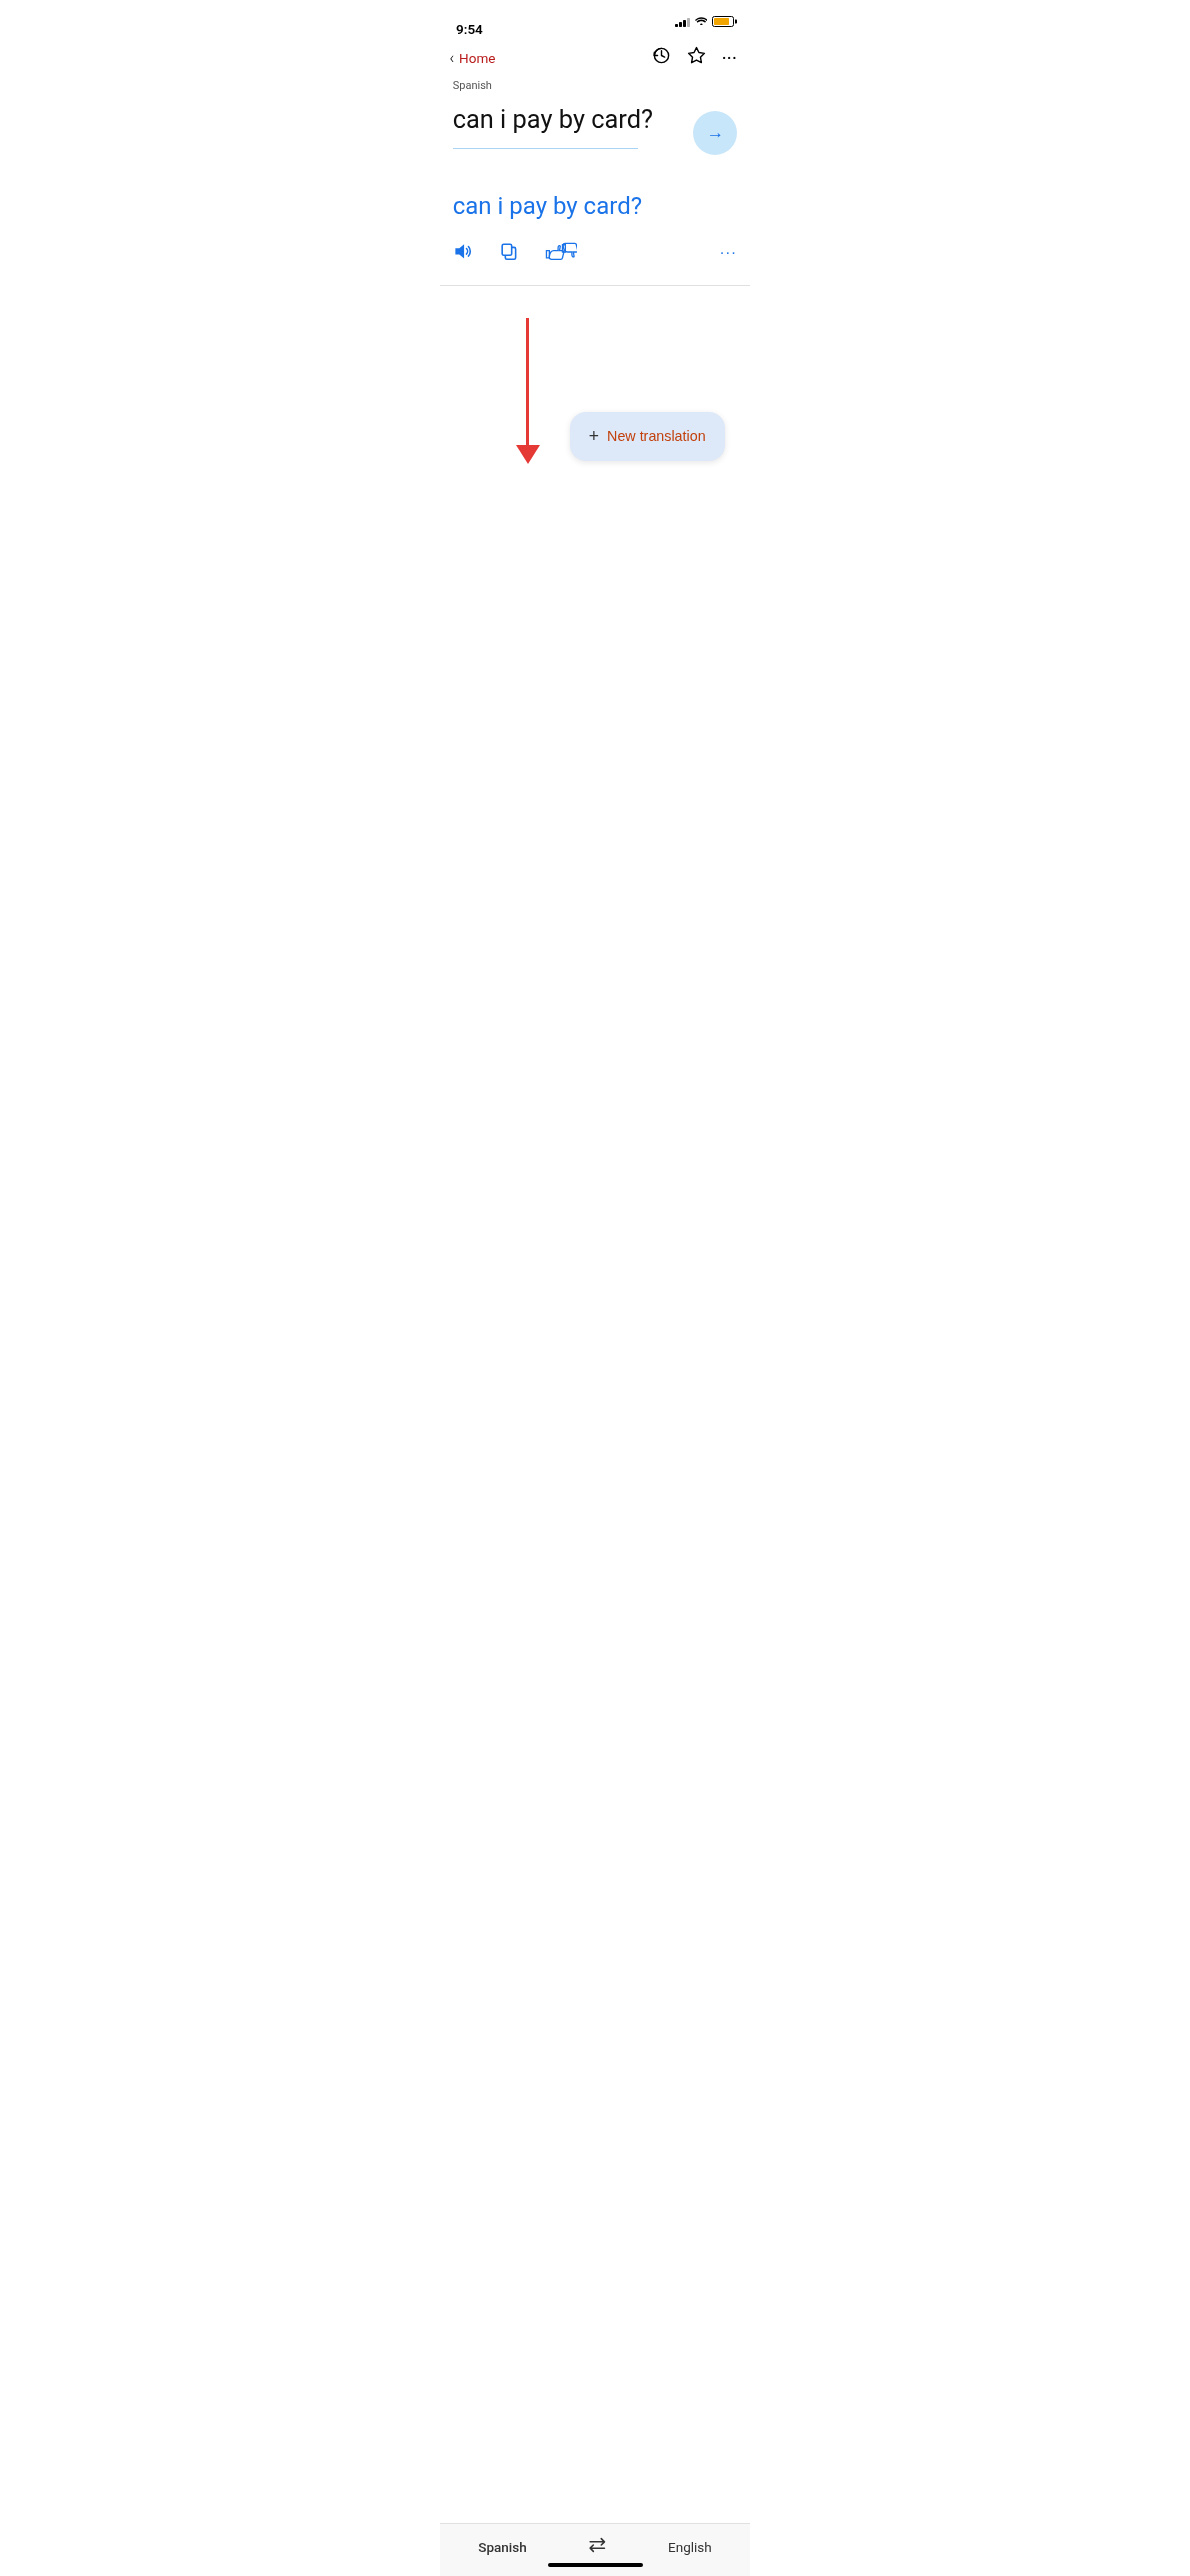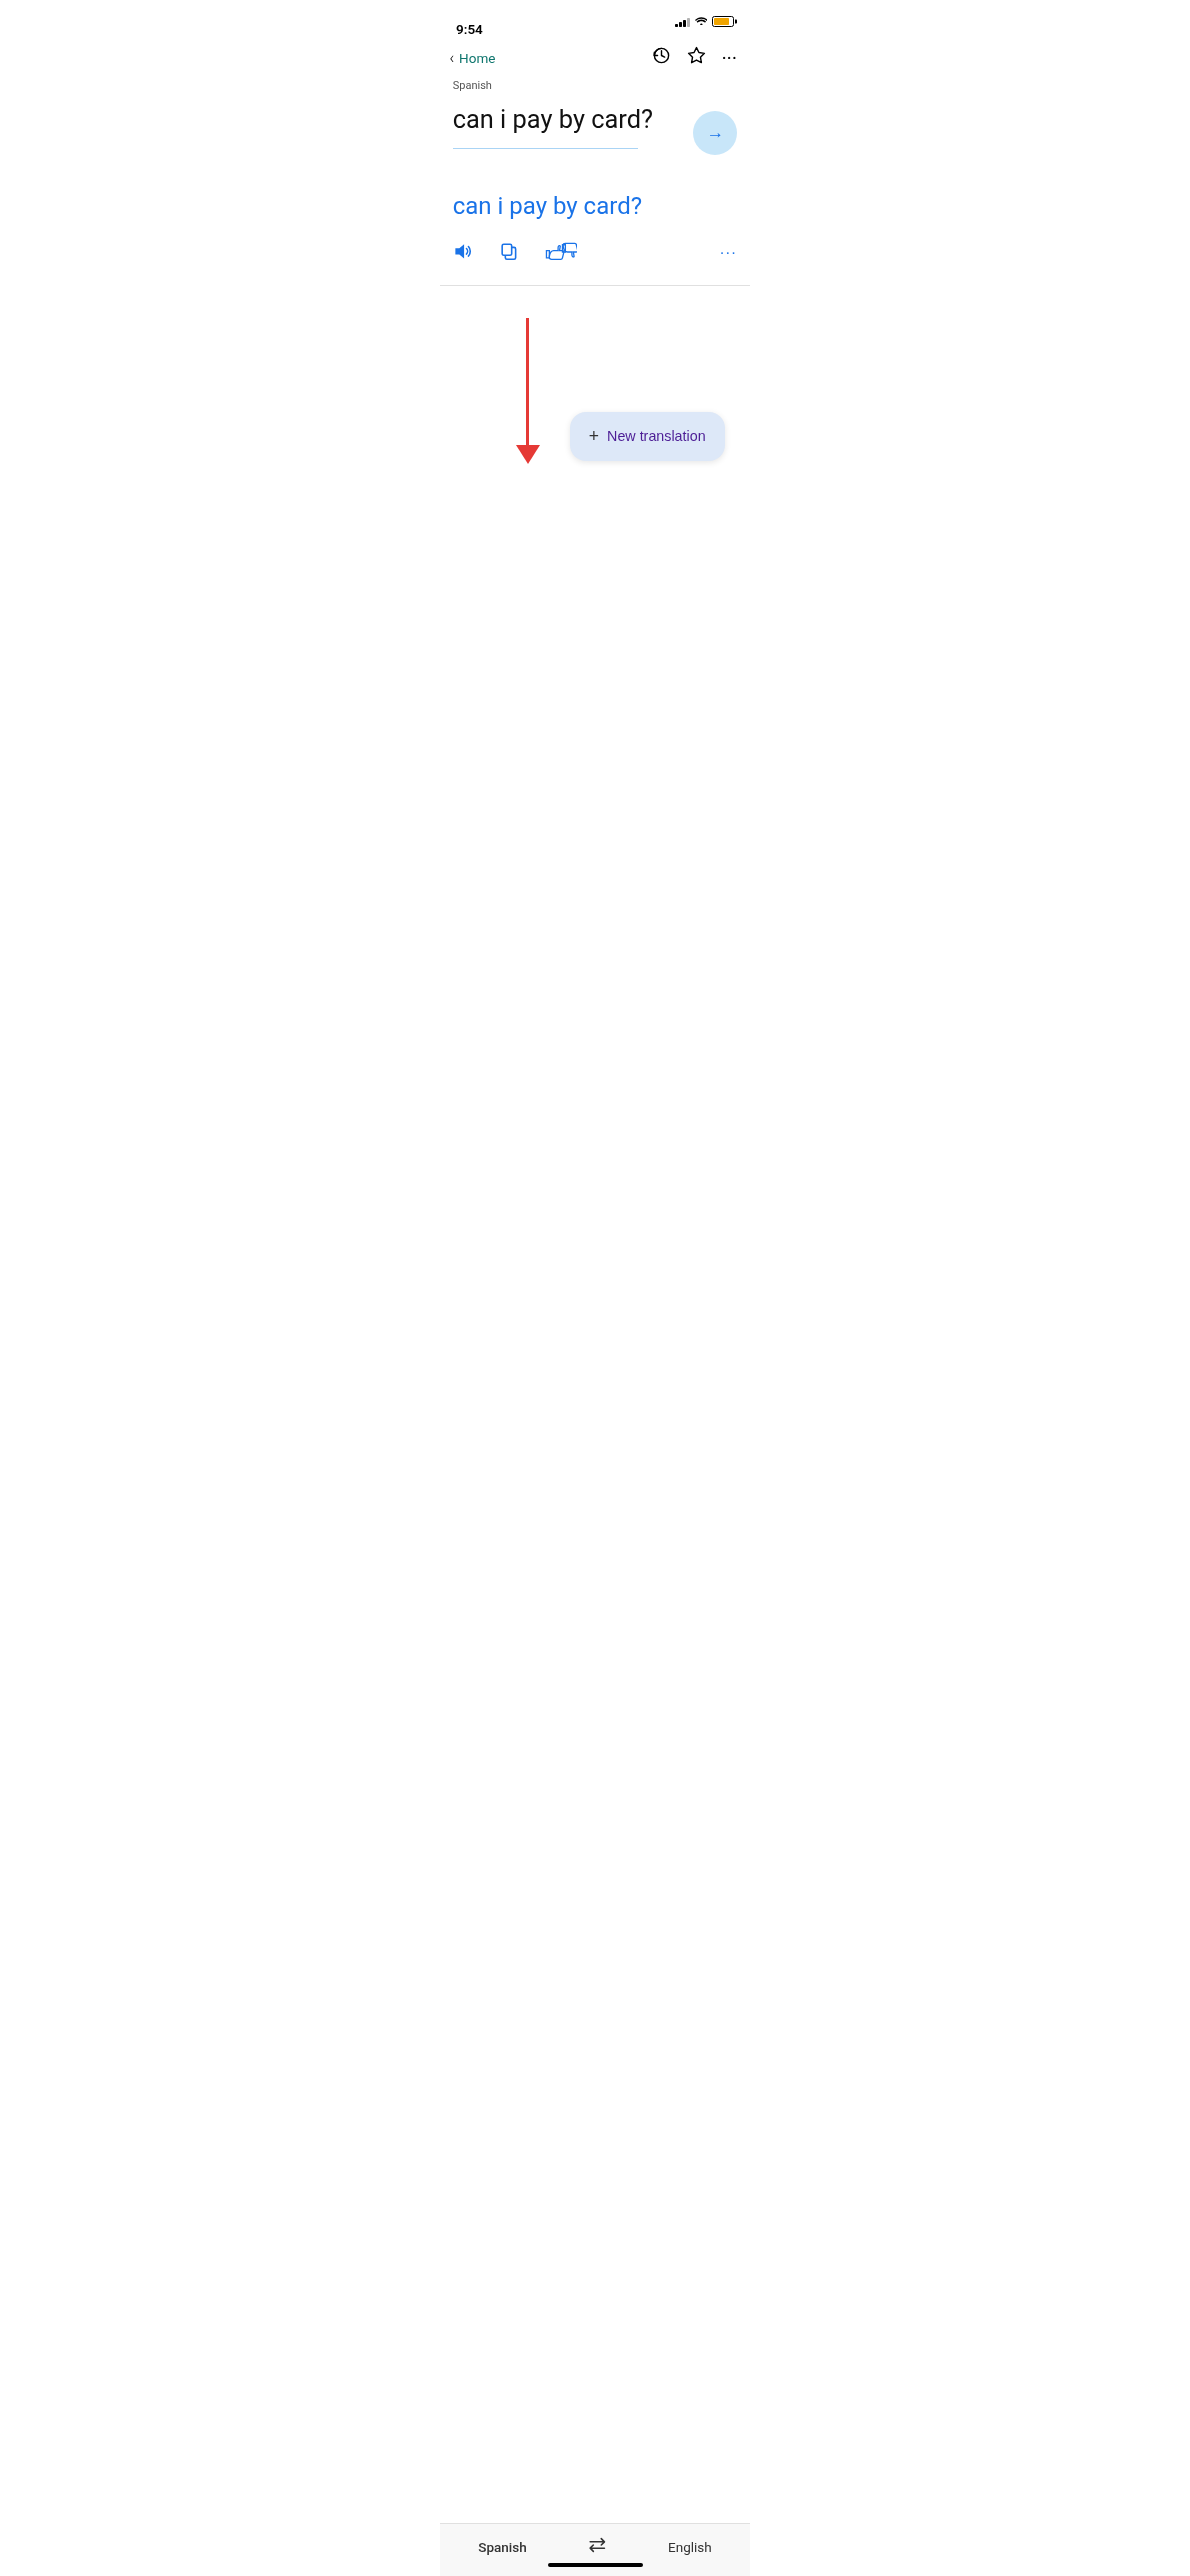--- a/index.html
+++ b/index.html
@@ -112,21 +112,21 @@
 
     .nav-back-chevron {
       font-size: 16px;
       color: #000;
       font-weight: 300;
       margin-right: 1.6px;
     }
 
     .nav-back-label {
       font-size: 13.5px;
-      color: #0f766e;
+      color: #b91c1c;
     }
 
     .nav-icons {
       display: flex;
       align-items: center;
       gap: 16px;
       margin-left: auto;
     }
 
     .nav-icon {
@@ -286,21 +286,21 @@
     }
 
     .new-translation-plus {
       font-size: 17.5px;
       color: #333;
       font-weight: 300;
     }
 
     .new-translation-label {
       font-size: 14.3px;
-      color: #4c1d95;
+      color: #c2410c;
       font-weight: 400;
     }
 
     
     .bottom-bar {
       position: fixed;
       bottom: 0;
       left: 50%;
       transform: translateX(-50%);
       width: 310px;

